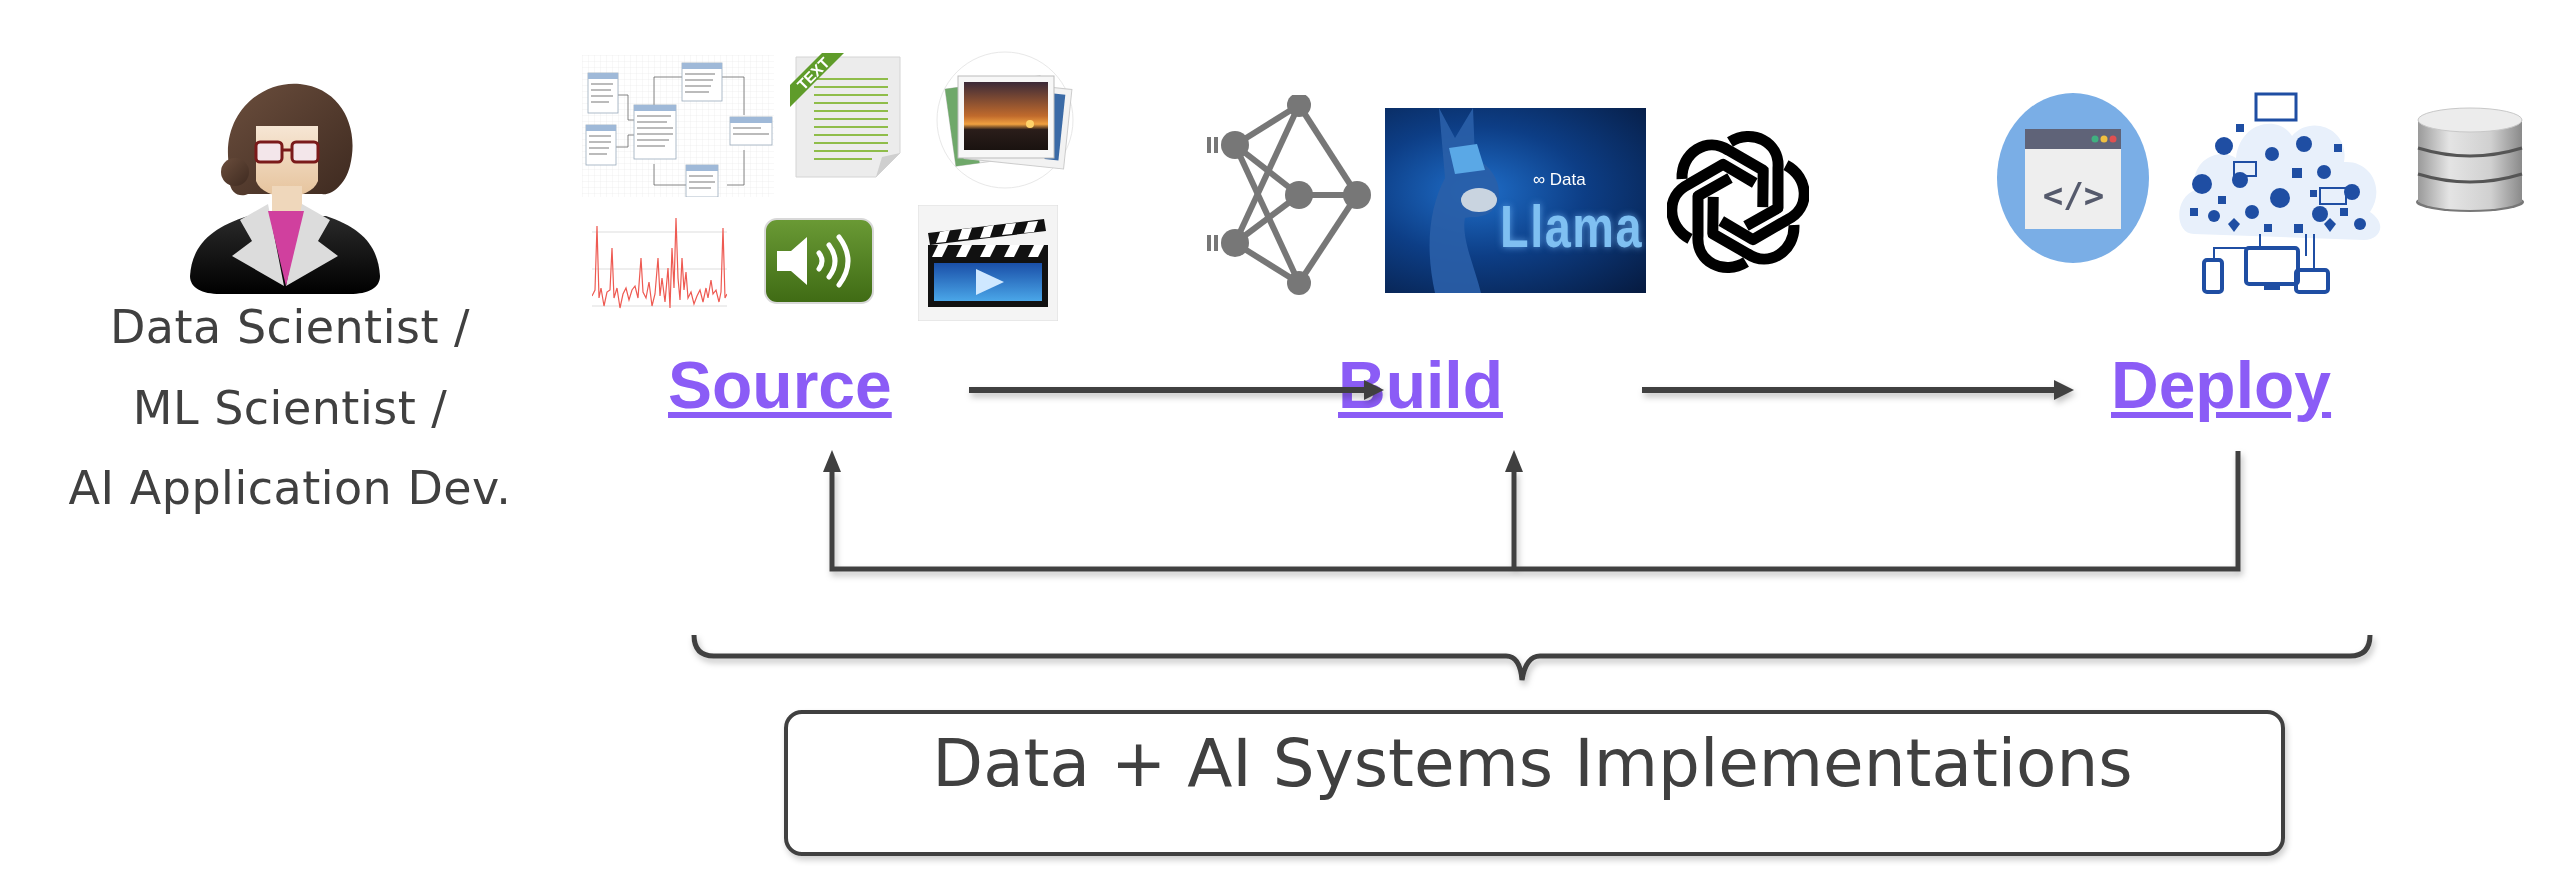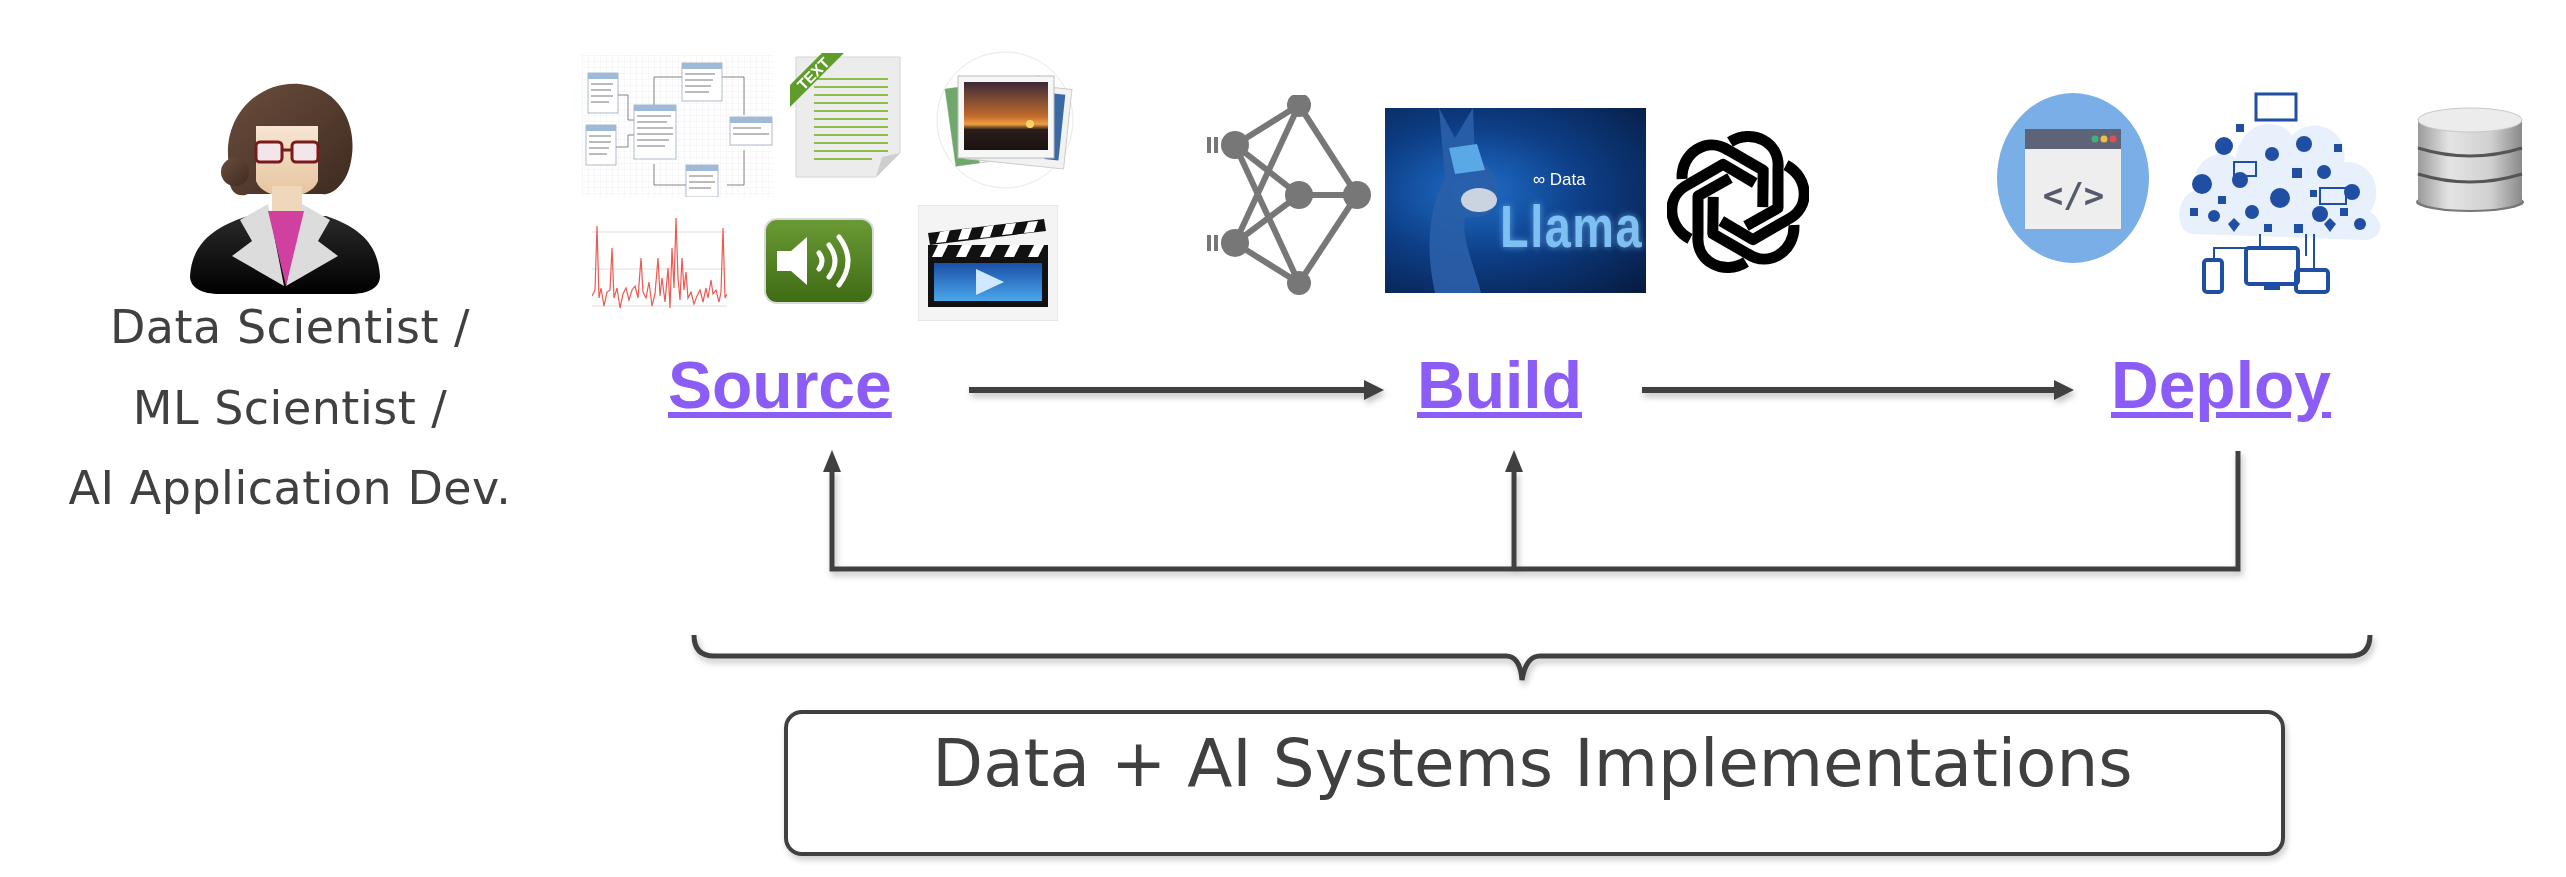--- a/index.html
+++ b/index.html
@@ -347,21 +347,21 @@
   </defs>
   <ellipse cx="54" cy="96" rx="54" ry="10" fill="#777"></ellipse>
   <rect x="2" y="14" width="104" height="82" fill="url(#dbg)"></rect>
   <ellipse cx="54" cy="94" rx="52" ry="10" fill="url(#dbg)"></ellipse>
   <path d="M2 42 Q54 58 106 42" fill="none" stroke="#555" stroke-width="3"></path>
   <path d="M2 68 Q54 84 106 68" fill="none" stroke="#555" stroke-width="3"></path>
   <ellipse cx="54" cy="14" rx="52" ry="12" fill="#ececec" stroke="#c8c8c8"></ellipse>
 </svg>
 
 <div class="stage" style="left:668px;top:352px;">Source</div>
-<div class="stage" style="left:1417px;top:352px;text-align:right;">Build</div>
+<div class="stage" style="left:1338px;top:352px;text-align:right;">Build</div>
 <div class="stage" style="left:2111px;top:352px;">Deploy</div>
 
 <svg class="abs" style="left:0;top:0;" width="2566" height="877" viewBox="0 0 2566 877">
   <defs>
     <filter id="sh" x="-5%" y="-50%" width="110%" height="200%">
       <feDropShadow dx="2" dy="4" stdDeviation="3" flood-color="#000" flood-opacity="0.25"></feDropShadow>
     </filter>
   </defs>
   <g filter="url(#sh)">
     <line x1="969" y1="390" x2="1368" y2="390" stroke="#404040" stroke-width="6"></line>

